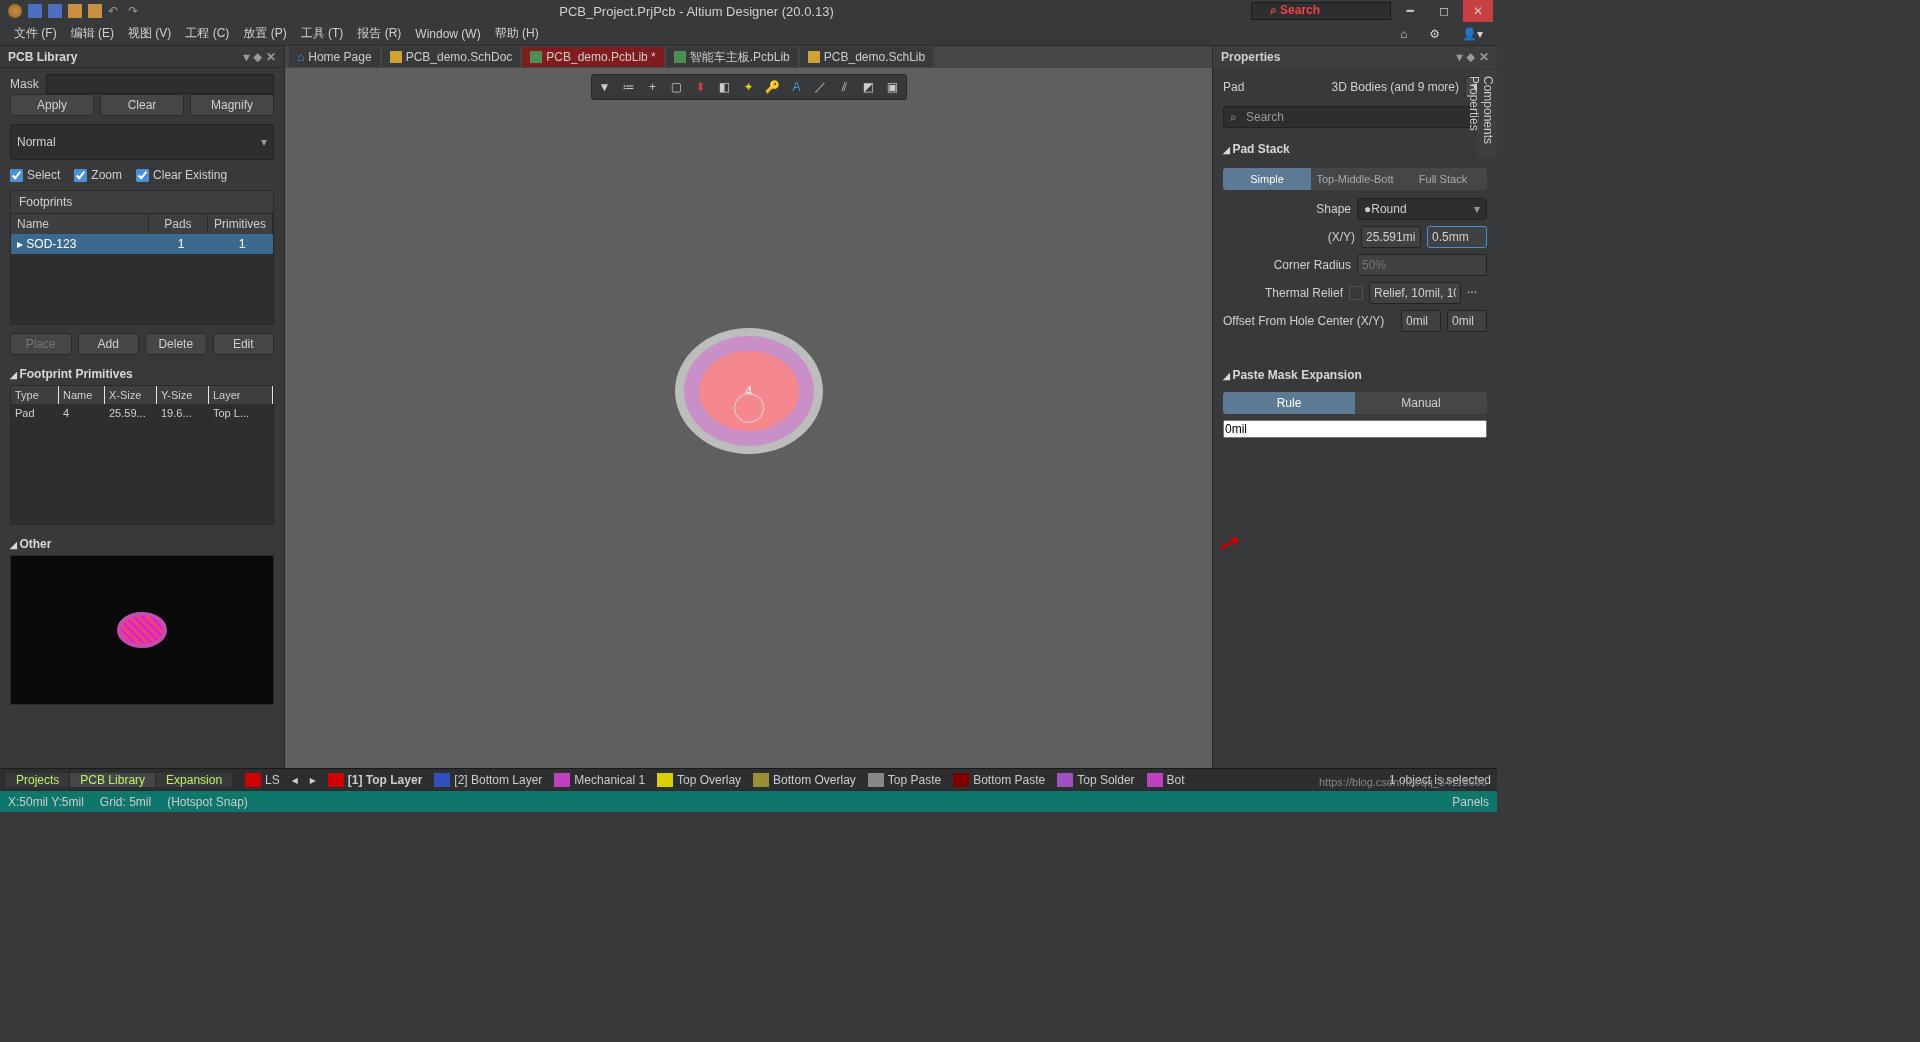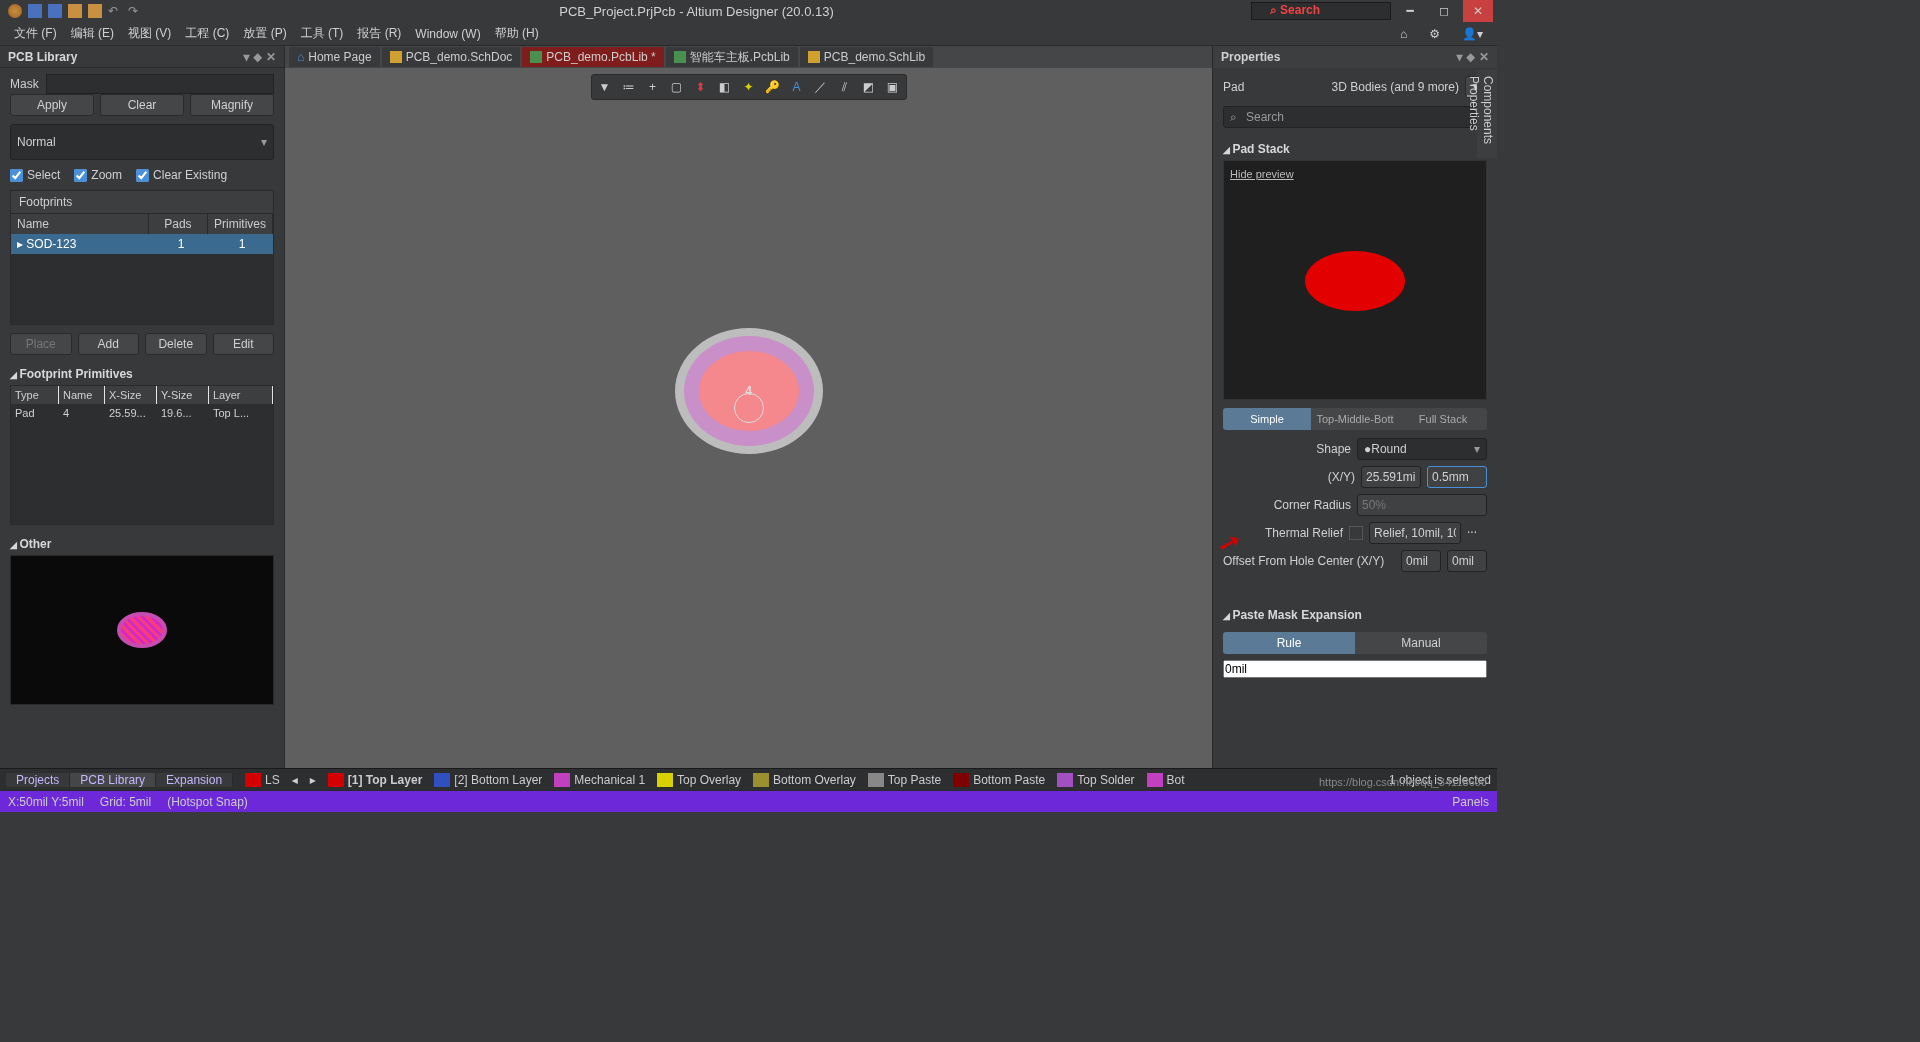--- a/index.html
+++ b/index.html
@@ -90,27 +90,27 @@
 .form-row .fcombo::after{content:"▾";position:absolute;right:6px;color:#999;}
 .form-row .finput{width:60px;height:22px;background:#404142;border:1px solid #222;padding:0 4px;color:#d0d0d0;border-radius:3px;text-align:left;}
 .form-row .finput.hl{border:1px solid #4a90d9;}
 .form-row .finput.dis{color:#777;}
 .pme-tabs{display:flex;margin:6px 0;border-radius:3px;overflow:hidden;}
 .pme-tab{flex:1;height:22px;background:#454648;color:#d0d0d0;display:flex;align-items:center;justify-content:center;}
 .pme-tab.active{background:#5a7a95;color:#fff;}
 .arrow{position:absolute;top:480px;right:256px;color:#d40000;font-size:28px;transform:rotate(15deg);pointer-events:none;}
 .side-tabs{position:absolute;right:0;top:70px;width:20px;writing-mode:vertical-rl;background:#3d3e40;padding:6px 2px;color:#ccc;font-size:11px;}
 .bottom-tabs{height:22px;background:#38393b;display:flex;align-items:center;border-top:1px solid #2a2a2a;}
-.bottom-tabs .btab{padding:0 10px;height:100%;display:flex;align-items:center;color:#c4b5fd;border-right:1px solid #2a2a2a;}
+.bottom-tabs .btab{padding:0 10px;height:100%;display:flex;align-items:center;color:#bef264;border-right:1px solid #2a2a2a;}
 .bottom-tabs .btab.active{background:#454648;}
 .layers-bar{height:22px;background:#2d2e30;display:flex;align-items:center;padding:0 6px;gap:12px;border-top:1px solid #1a1a1a;font-size:11px;}
 .layer-item{display:flex;align-items:center;gap:4px;color:#ccc;}
 .layer-swatch{width:16px;height:14px;display:inline-block;}
 .status-right{margin-left:auto;color:#ccc;}
-.statusbar{height:22px;background:#6d28d9;display:flex;align-items:center;padding:0 8px;color:#ccc;gap:16px;border-top:1px solid #2a2a2a;}
+.statusbar{height:22px;background:#0f766e;display:flex;align-items:center;padding:0 8px;color:#ccc;gap:16px;border-top:1px solid #2a2a2a;}
 .watermark{position:absolute;bottom:24px;right:10px;color:#888;font-size:11px;}
 </style>
 </head>
 <body>
 
 <div class="titlebar">
   <div class="titlebar-icons">
     <span style="background:radial-gradient(circle,#c89040,#a06020);border-radius:50%;"></span>
     <span style="background:#4a70c0;"></span>
     <span style="background:#4a70c0;"></span>
@@ -295,24 +295,20 @@
     <div class="prop-body">
       <div class="prop-row">
         <span class="lbl">Pad</span>
         <span class="val">3D Bodies (and 9 more)</span>
         <div class="filterbtn">▼</div>
       </div>
       <div class="search-box">
           <span>Search</span>
         </div>
       <div class="section-title" style="margin-top:10px;">Pad Stack</div>
-      <div class="pad-preview">
-        <span class="pad-preview-link">Hide preview</span>
-        <div class="pad-ellipse"></div>
-      </div>
       <div class="stack-tabs">
         <div class="stack-tab active">Simple</div>
         <div class="stack-tab">Top-Middle-Bott</div>
         <div class="stack-tab">Full Stack</div>
       </div>
       <div class="form-row">
         <span class="flbl">Shape</span>
         <div class="fcombo">● <span>Round</span></div>
       </div>
       <div class="form-row">

